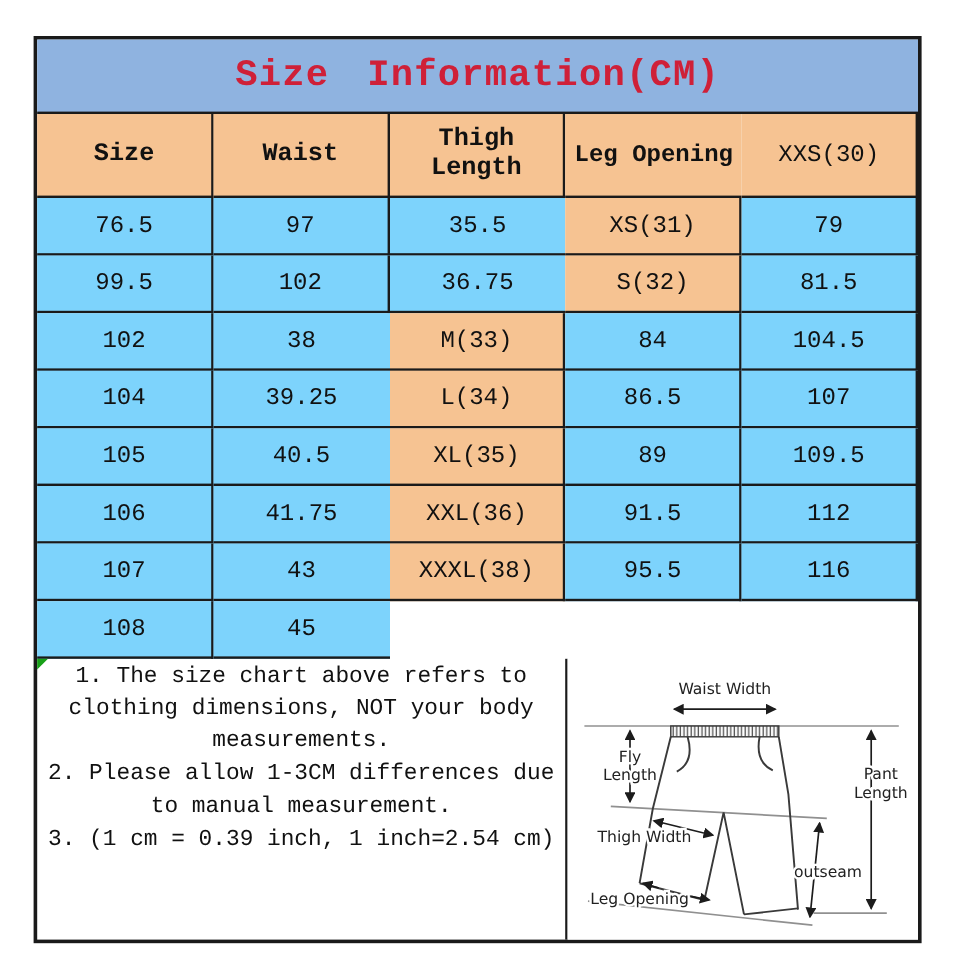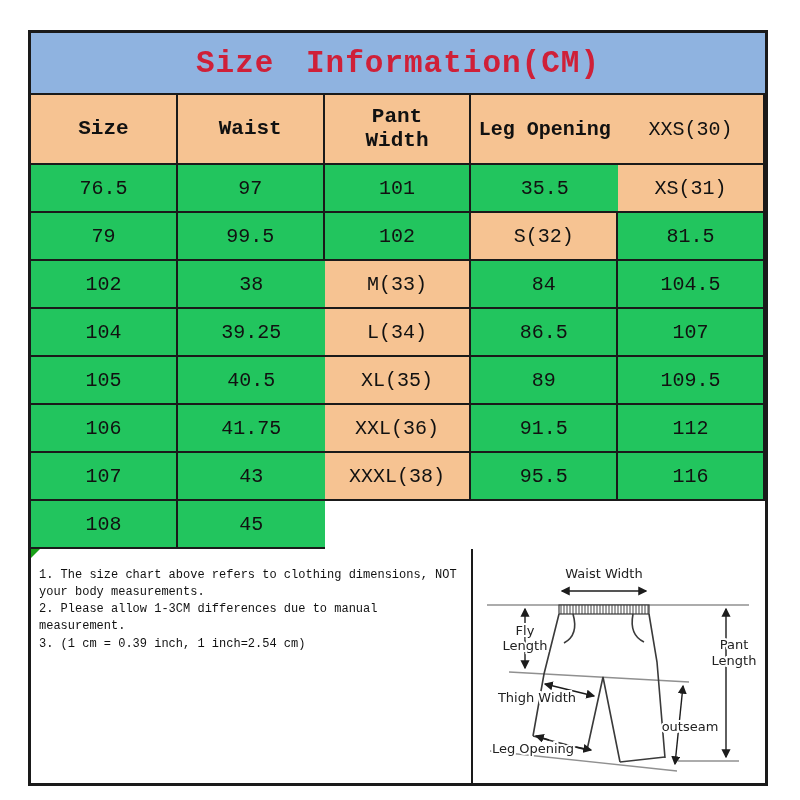--- a/index.html
+++ b/index.html
@@ -43,39 +43,40 @@
     grid-template-columns: repeat(5, 1fr);
     grid-template-rows: 70px repeat(8, 48px);
     flex: 0 0 454px;
   }
   .cell {
     border-right: 2px solid var(--border);
     border-bottom: 2px solid var(--border);
     display: flex; align-items: center; justify-content: center;
     text-align: center;
     font-size: 20px;
-    background: #22c55e;
+    background: #7dd3fc;
     line-height: 1.15;
   }
   .cell.lastcol { border-right: none; }
   .cell.hc { font-weight: bold; font-size: 21px; background: var(--peach); }
   .cell.hc-pant { padding: 0 24px; }
   .cell.hc-leg { white-space: nowrap; font-size: 20px; }
   .cell.size { background: var(--peach); }
   .bottom {
     flex: 1 1 auto;
     display: flex;
     min-height: 0;
   }
   .notes {
     flex: 0 0 442px;
     border-right: 2px solid var(--border);
     position: relative;
-    padding: 18px 8px 0 8px;
-    font-size: 12px;
+    padding: 1px 8px 0 8px;
+    text-align: center;
+    font-size: 19px;
     line-height: 1.43;
   }
   .corner-marker {
     position: absolute; left: 0; top: 0;
     width: 0; height: 0;
     border-left: 9px solid var(--green);
     border-bottom: 9px solid transparent;
   }
   .diagram {
     flex: 1 1 auto;
@@ -100,33 +101,33 @@
 <body>
 
 <div class="chart-wrap">
 
   <div class="title-bar">Size Information(CM)</div>
 
   <div class="tbl">
 
     <div class="cell hc">Size</div>
     <div class="cell hc">Waist</div>
-    <div class="cell hc hc-pant">Pant Width</div>
+    <div class="cell hc hc-pant">Thigh Length</div>
     <div class="cell hc hc-leg lastcol">Leg Opening</div>
 
     <div class="cell size">XXS(30)</div>
     <div class="cell">76.5</div>
     <div class="cell">97</div>
-    <div class="cell">101</div>
     <div class="cell lastcol">35.5</div>
 
     <div class="cell size">XS(31)</div>
     <div class="cell">79</div>
     <div class="cell">99.5</div>
     <div class="cell">102</div>
+    <div class="cell lastcol">36.75</div>
 
     <div class="cell size">S(32)</div>
     <div class="cell">81.5</div>
     <div class="cell">102</div>
     <div class="cell lastcol">38</div>
 
     <div class="cell size">M(33)</div>
     <div class="cell">84</div>
     <div class="cell">104.5</div>
     <div class="cell">104</div>

